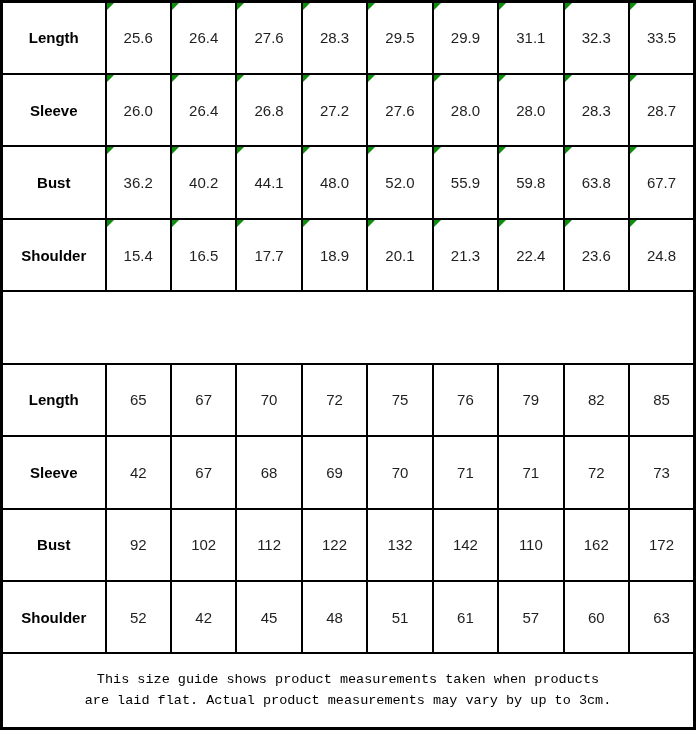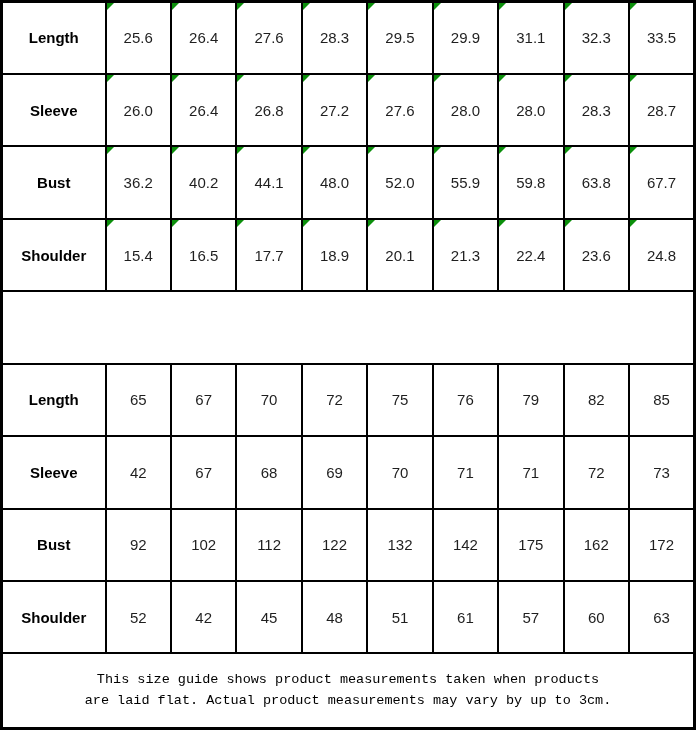--- a/index.html
+++ b/index.html
@@ -143,21 +143,21 @@
   </tr>
 
   <tr class="data-row">
     <th class="row-label-cell">Bust</th>
     <td class="value-cell">92</td>
     <td class="value-cell">102</td>
     <td class="value-cell">112</td>
     <td class="value-cell">122</td>
     <td class="value-cell">132</td>
     <td class="value-cell">142</td>
-    <td class="value-cell">175</td>
+    <td class="value-cell">110</td>
     <td class="value-cell">162</td>
     <td class="value-cell">172</td>
   </tr>
 
   <tr class="data-row">
     <th class="row-label-cell">Shoulder</th>
     <td class="value-cell">52</td>
     <td class="value-cell">42</td>
     <td class="value-cell">45</td>
     <td class="value-cell">48</td>

